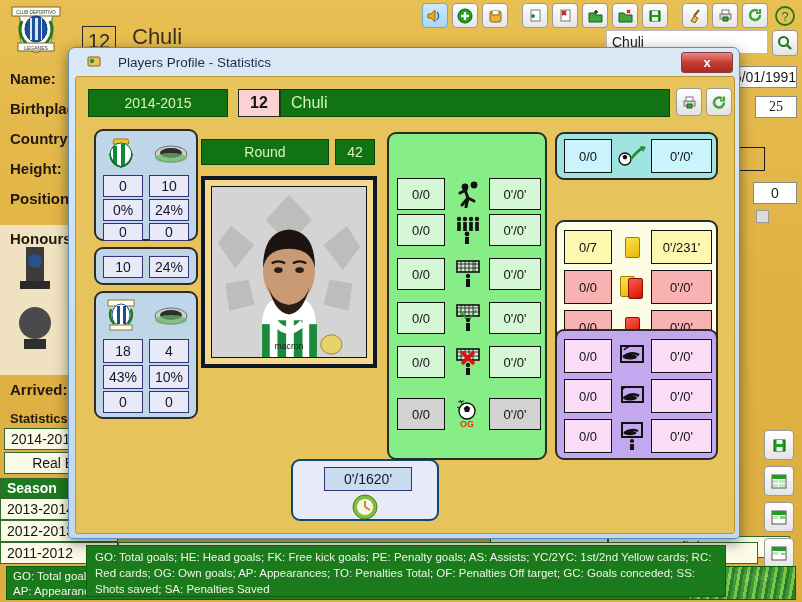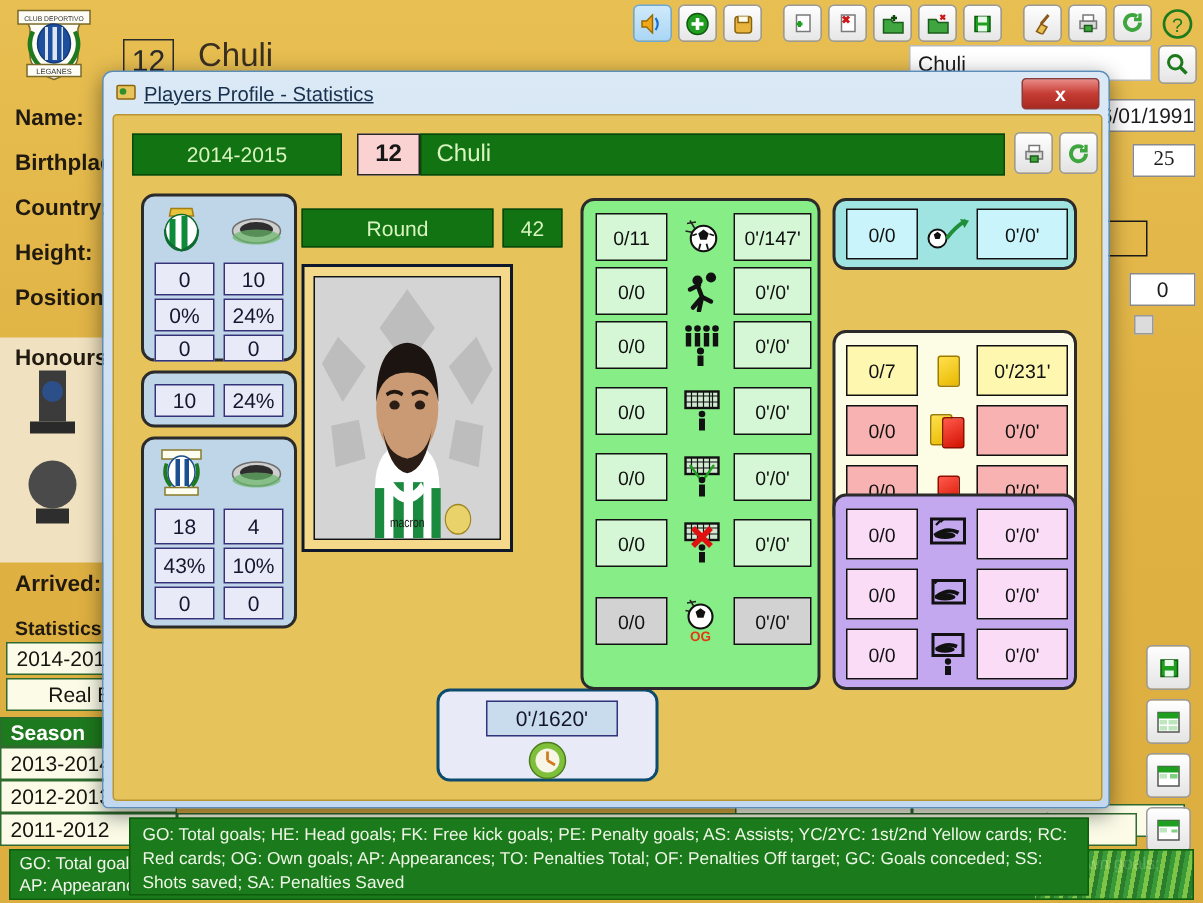--- a/index.html
+++ b/index.html
@@ -54,22 +54,22 @@
   .right-side-btns { position:absolute; right:4px; top:430px; width:34px; }
   .rsb { width:30px; height:30px; margin-bottom:6px; border:1px solid #9a9a9a; border-radius:4px;
      background:linear-gradient(180deg,#fff,#e4e4e4); display:flex; align-items:center; justify-content:center;}
 
   
   .dialog { position:absolute; left:68px; top:47px; width:672px; height:492px;
     border:1px solid #5b8db8; border-radius:7px 7px 4px 4px;
     background:linear-gradient(180deg,#dbe9f6 0%, #cfe1f2 40%, #c2d8ee 100%);
     box-shadow:0 4px 14px rgba(0,0,0,.45); }
   .dlg-title { position:absolute; left:0; top:0; width:100%; height:28px;
-    display:flex; align-items:center; padding-left:8px; gap:5px;
-    font-size:13.5px; color:#17304d;text-decoration:underline; }
+    display:flex; align-items:center; padding-left:18px; gap:17px;
+    font-size:13.5px; color:#17304d; }
   .dlg-close { position:absolute; right:6px; top:4px; width:52px; height:21px;
     border:1px solid #8d3a3a; border-radius:3px;
     background:linear-gradient(180deg,#e98a86,#c53c33 50%,#aa2a22);
     color:#fff; font-size:13px; font-weight:bold; display:flex;
     align-items:center; justify-content:center; }
 
   .dlg-body { position:absolute; left:6px; top:28px; width:660px; height:458px;
     background:#e7c35c; border:1px solid #b99534; border-radius:3px; }
 
   .hdr-season { position:absolute; left:12px; top:12px; width:140px; height:28px;
@@ -92,22 +92,22 @@
   .cell { position:absolute; background:#e9eaf7; border:1px solid #33337a; font-size:14px;
     display:flex; align-items:center; justify-content:center; color:#15152e; }
 
   .round-btn { position:absolute; left:199px; top:136px; width:128px; height:26px;
     background:#127312; border:1px solid #0a470a; color:#d9f5c0; font-size:14px;
     display:flex; align-items:center; justify-content:center; }
   .round-val { position:absolute; left:333px; top:136px; width:40px; height:26px;
     background:#127312; border:1px solid #0a470a; color:#d9f5c0; font-size:14px;
     display:flex; align-items:center; justify-content:center; }
 
-  .photo-frame { position:absolute; left:199px; top:173px; width:141px; height:192px;
-    background:#f5d98a; border:2px solid #0f172a; padding:6px; }
+  .photo-frame { position:absolute; left:199px; top:173px; width:176px; height:192px;
+    background:#f5d98a; border:4px solid #0f172a; padding:6px; }
   .photo { width:100%; height:100%; border:1px solid #111; overflow:hidden;
     background:#cfcfcf; position:relative; }
 
   .mins-frame { position:absolute; left:215px; top:382px; width:148px; height:62px;
     background:#e9eaf7; border:2px solid #0c4a6e; border-radius:9px;}
   .mins-val { position:absolute; left:31px; top:6px; width:88px; height:24px;
     background:#c9dcee; border:1px solid #33337a; font-size:14px;
     display:flex; align-items:center; justify-content:center; color:#15152e;}
 
   
@@ -472,32 +472,20 @@
       <div style="position:absolute; left:58px; top:33px;">
         <svg width="28" height="26" viewBox="0 0 28 26">
             <circle cx="14" cy="13" r="12" fill="#7fc03a" stroke="#4e7d20"></circle>
             <circle cx="14" cy="13" r="8" fill="#f7f6e6"></circle>
             <path d="M14 13V7M14 13l5 3" stroke="#d07a1a" stroke-width="1.8"></path>
           </svg>
       </div>
     </div>
 
     <div class="green-panel" style="left:311px; top:55px;">
-      <div class="grow" style="top:8px">
-        <div class="gL">0/11</div>
-        <div class="gI">
-          <svg width="26" height="26" viewBox="0 0 26 26">
-              <path d="M3 4 l6 -1 M2 9 l5 1 M5 2 l3 5" stroke="#222" stroke-width="1"></path>
-              <circle cx="14" cy="14" r="8.5" fill="#fff" stroke="#111" stroke-width="1.4"></circle>
-              <path d="M14 8l3.5 2.6-1.4 4.2h-4.2L10.5 10.6z" fill="#111"></path>
-              <path d="M6.5 12l3-1M21 12l-3-1M11 21l1-3.5M17 21l-1-3.5" stroke="#111" stroke-width="1.2"></path>
-            </svg>
-        </div>
-        <div class="gR">0'/147'</div>
-      </div>
       <div class="grow" style="top:44px">
         <div class="gL">0/0</div>
         <div class="gI">
           <svg width="28" height="28" viewBox="0 0 28 28">
               <circle cx="20" cy="5" r="3.4" fill="#111"></circle>
               <circle cx="11" cy="7" r="3.4" fill="#111"></circle>
               <path d="M11 10 l3 8 l-6 7 M14 18 l6 3 M6 13 l6 -3" stroke="#111" stroke-width="3" fill="none" stroke-linecap="round"></path>
               <path d="M14 18 l-2 9" stroke="#111" stroke-width="3" stroke-linecap="round"></path>
             </svg>
         </div>

